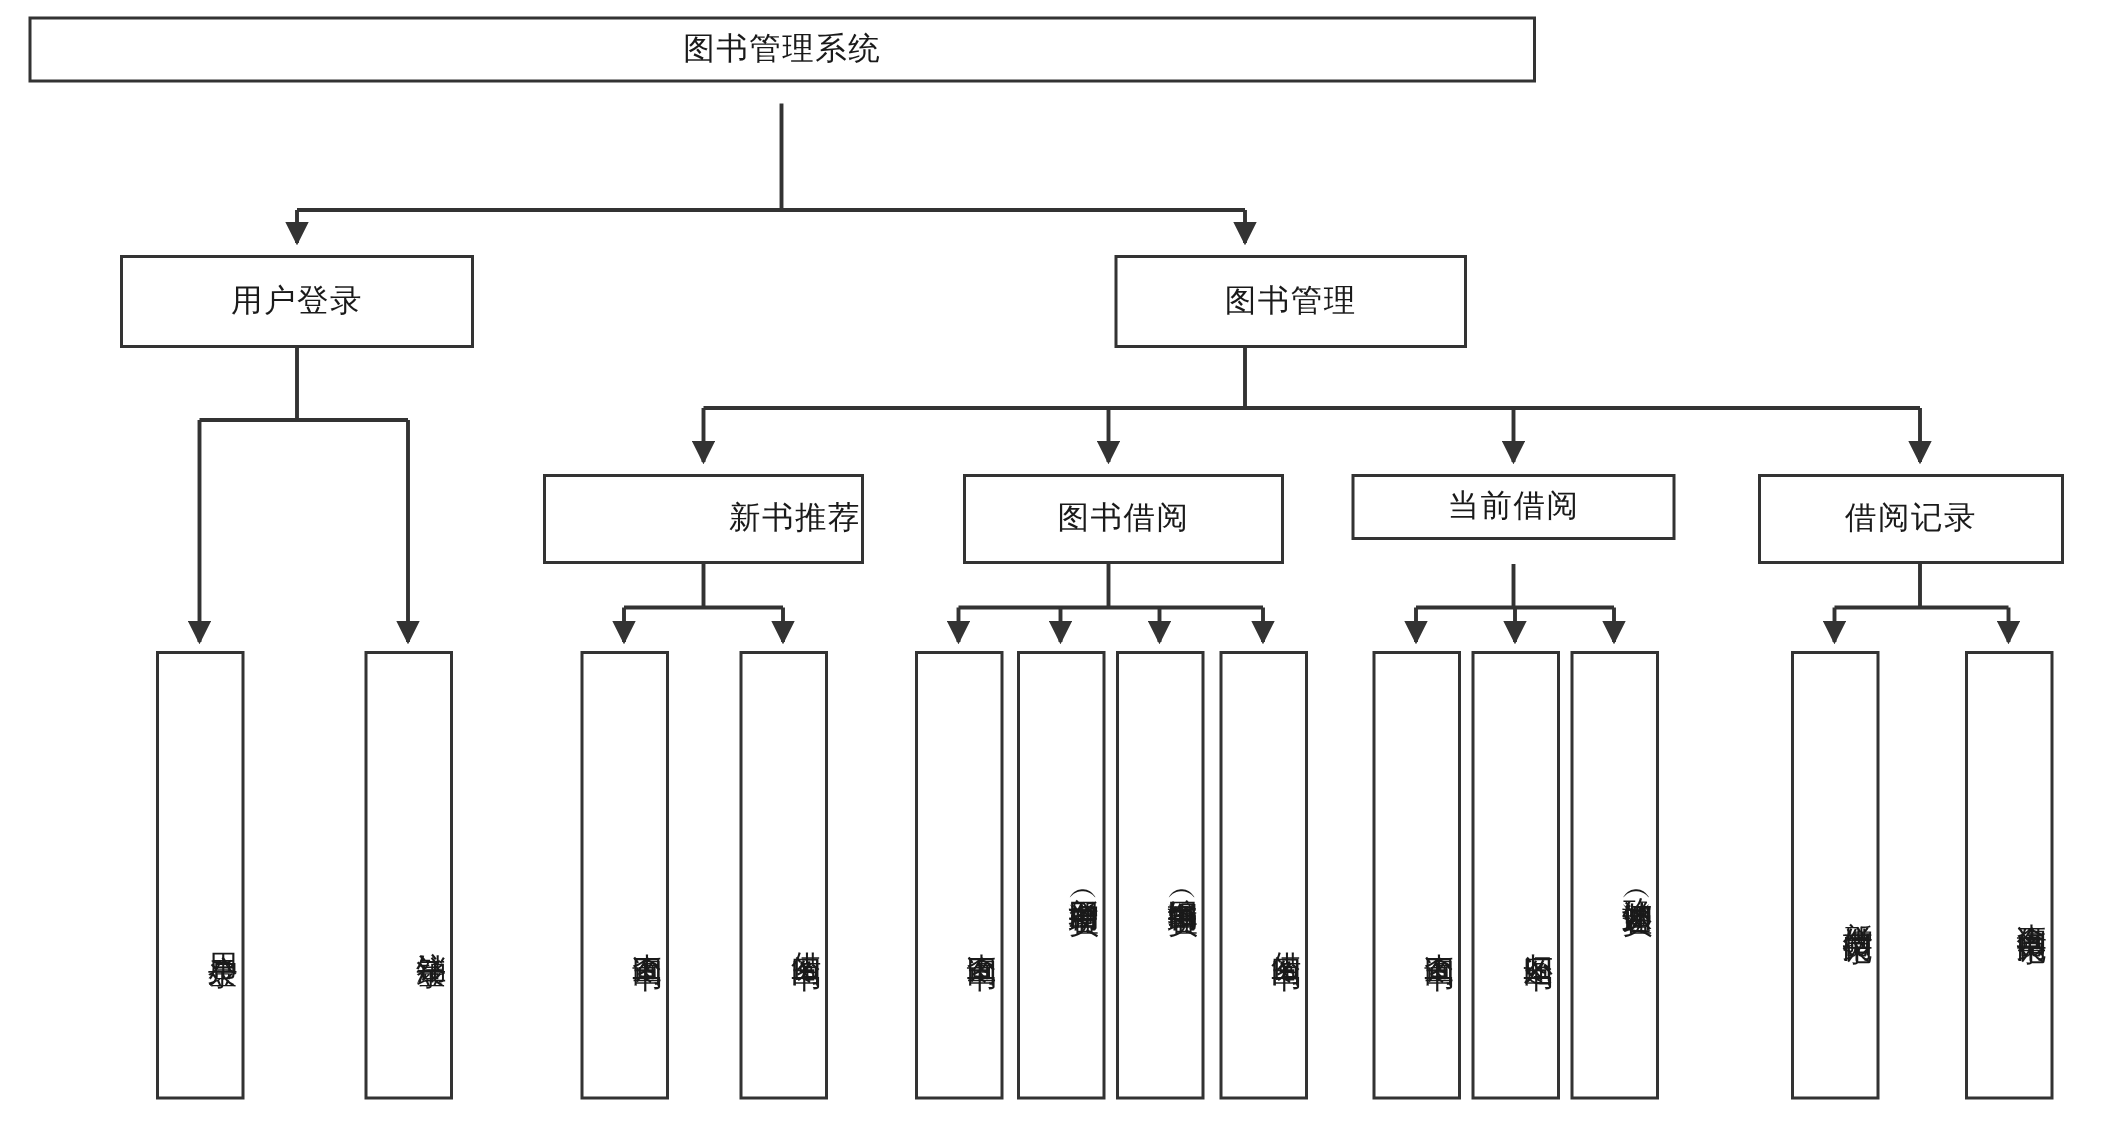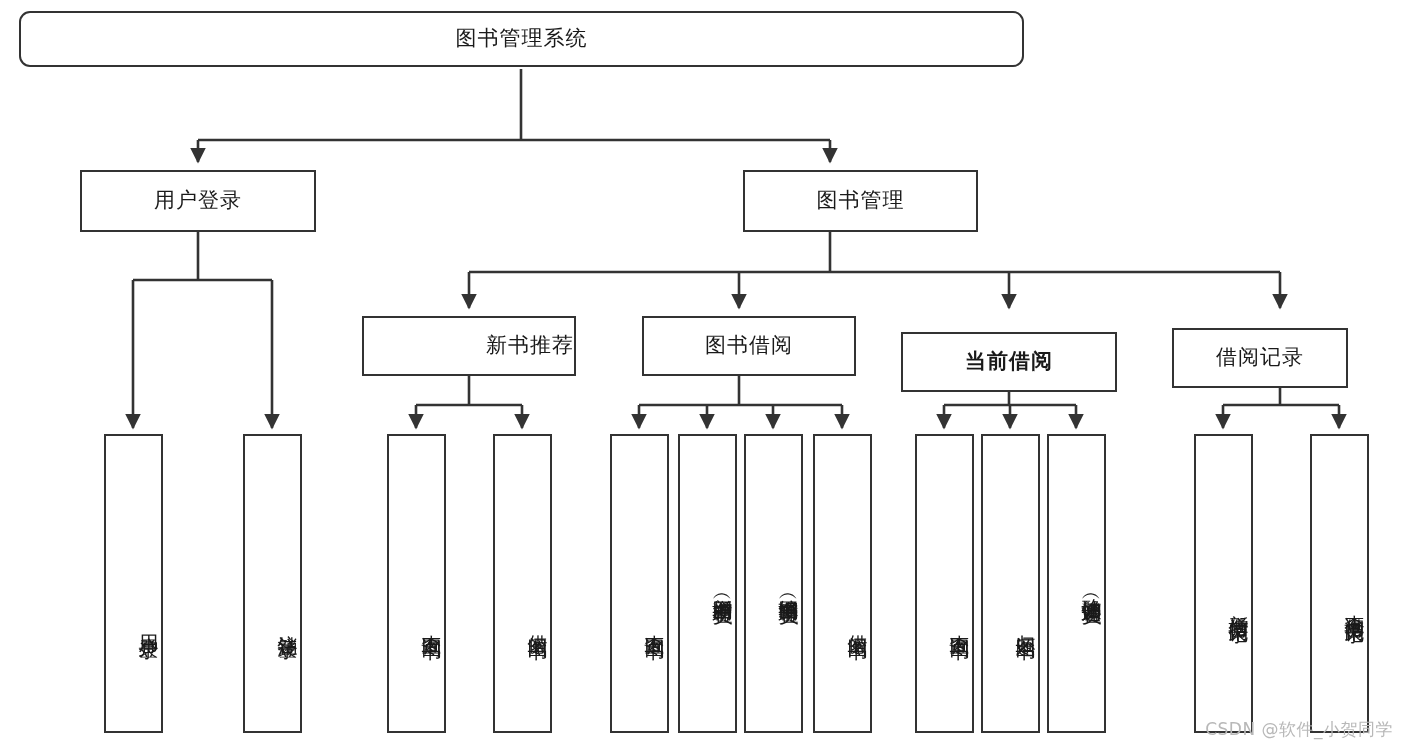--- a/index.html
+++ b/index.html
@@ -113,41 +113,41 @@
       <path d="M 1010 405 L 1010 428" marker-end="url(#arrow)"></path>
       <path d="M 1076 405 L 1076 428" marker-end="url(#arrow)"></path>
 
       <path d="M 1280 376 L 1280 405"></path>
       <path d="M 1223 405 L 1339 405"></path>
       <path d="M 1223 405 L 1223 428" marker-end="url(#arrow)"></path>
       <path d="M 1339 405 L 1339 428" marker-end="url(#arrow)"></path>
     </g>
   </svg>
 
-  <div class="node horiz" style="left:19px; top:11px; width:1005px; height:56px;border-radius:11px;">
+  <div class="node horiz" style="left:19px; top:11px; width:1005px; height:44px;">
     <span>图书管理系统</span>
   </div>
 
   <div class="node horiz" style="left:80px; top:170px; width:236px; height:62px;">
     <span>用户登录</span>
   </div>
   <div class="node horiz" style="left:711px; top:170px; width:235px; height:62px;margin-left:32px;">
     <span>图书管理</span>
   </div>
 
   <div class="node horiz" style="left:362px; top:316px; width:214px; height:60px;justify-content:flex-end;">
     <span>新书推荐</span>
   </div>
   <div class="node horiz" style="left:632px; top:316px; width:214px; height:60px;margin-left:10px;">
     <span>图书借阅</span>
   </div>
-  <div class="node horiz" style="left:901px; top:332px; width:216px; height:60px;font-weight:bold;">
+  <div class="node horiz" style="left:901px; top:316px; width:216px; height:44px;">
     <span>当前借阅</span>
   </div>
-  <div class="node horiz" style="left:1172px; top:316px; width:176px; height:60px;margin-top:12px;">
+  <div class="node horiz" style="left:1172px; top:316px; width:204px; height:60px;">
     <span>借阅记录</span>
   </div>
 
   <div class="node vert" style="left:104px; top:434px; width:59px; height:299px; padding-top:78px;">
     <span>用户登录</span>
   </div>
   <div class="node vert" style="left:243px; top:434px; width:59px; height:299px; padding-top:78px;">
     <span>注销登录</span>
   </div>
 
@@ -181,15 +181,14 @@
     <span>确认归还（管理员）</span>
   </div>
 
   <div class="node vert" style="left:1194px; top:434px; width:59px; height:299px; padding-top:42px;">
     <span>新增借阅记录</span>
   </div>
   <div class="node vert" style="left:1310px; top:434px; width:59px; height:299px; padding-top:42px;">
     <span>查询借阅记录</span>
   </div>
 
-  <div class="watermark">CSDN @软件_小贺同学</div>
 
 </div>
 
 </body></html>

